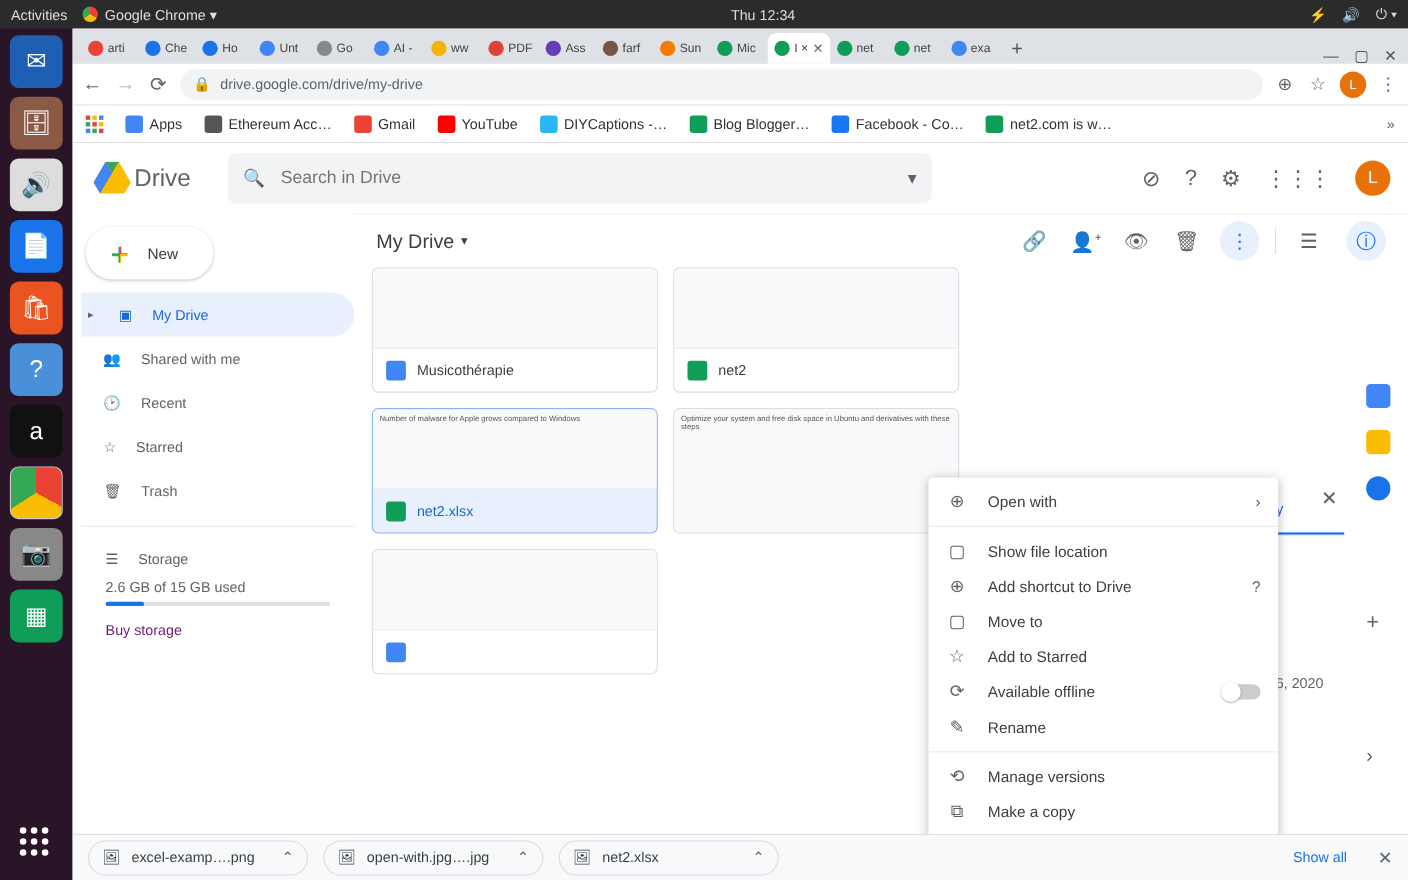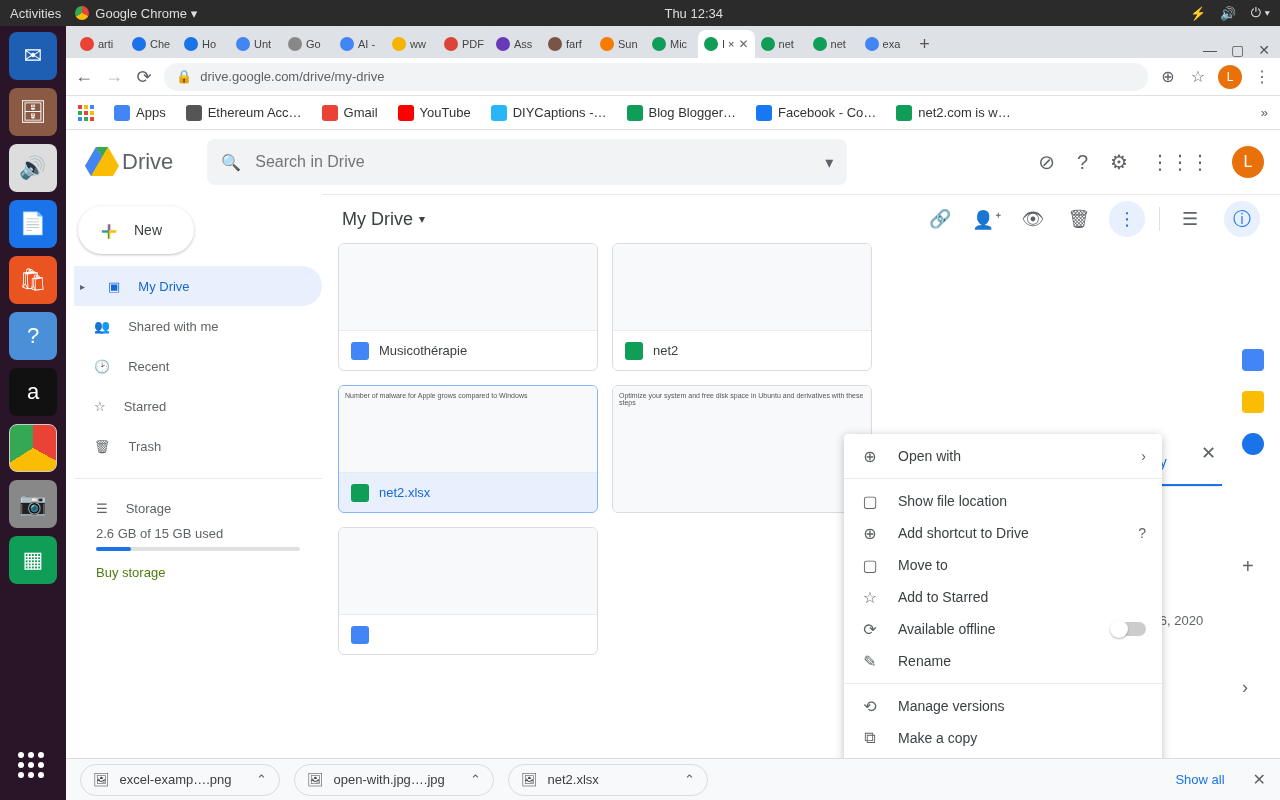--- a/index.html
+++ b/index.html
@@ -58,32 +58,32 @@
   
   .dside { width:256px; padding:8px 0 0 8px; display:flex;flex-direction:column;gap:2px;}
   .newbtn { width:116px;height:48px;border-radius:24px;background:#fff;box-shadow:0 1px 3px rgba(0,0,0,0.25);display:flex;align-items:center;gap:12px;padding:0 18px;color:#3c4043;font-size:14px;margin:4px 0 10px 4px;}
   .plus { font-size:26px; background: conic-gradient(#ea4335 0 25%,#fbbc04 0 50%,#34a853 0 75%,#4285f4 0);-webkit-background-clip:text;color:transparent;font-weight:bold;}
   .sideitem { height:40px;border-radius:0 20px 20px 0;display:flex;align-items:center;padding:0 20px;gap:18px;font-size:13px;color:#5f6368;}
   .sideitem.active{background:#e8f0fe;color:#1967d2;font-weight:500;}
   .sideitem .chev{width:10px;font-size:10px;color:#5f6368;margin-left:-14px;}
   .storage{padding:10px 22px;font-size:13px;color:#5f6368;}
   .storagebar{height:4px;background:#e0e0e0;border-radius:2px;margin:6px 0 14px;}
   .storagebar>div{height:100%;width:17%;background:#1a73e8;border-radius:2px;}
-  .buylink{color:#4d7c0f;font-size:13px;}
+  .buylink{color:#701a75;font-size:13px;}
 
   .dmain { flex:1; display:flex;flex-direction:column; border-top:1px solid #e8eaed;}
   .toolbar { height:48px;display:flex;align-items:center;padding:0 20px;gap:14px;}
   .crumb { font-size:18px;color:#3c4043;display:flex;align-items:center;gap:6px;}
   .toolbar .spacer{flex:1;}
   .ticon{color:#5f6368;font-size:18px;width:32px;text-align:center;}
   .ticon.more{width:36px;height:36px;border-radius:50%;background:#e8f0fe;color:#1a73e8;display:flex;align-items:center;justify-content:center;}
   .ticon.info{width:36px;height:36px;border-radius:50%;background:#e8f0fe;color:#1a73e8;display:flex;align-items:center;justify-content:center;margin-left:4px;}
 
   .filegrid { flex:1; padding:0 16px; display:grid; grid-template-columns: repeat(2, 260px); gap:14px; align-content:start; overflow:hidden;}
-  .filecard { height:128px; border:1px solid #dadce0;border-radius:6px;display:flex;flex-direction:column;overflow:hidden;}
+  .filecard { height:114px; border:1px solid #dadce0;border-radius:6px;display:flex;flex-direction:column;overflow:hidden;}
   .thumb{flex:1;background:#f8f9fa;font-size:7px;color:#555;padding:6px;overflow:hidden;}
   .fbar{height:40px;display:flex;align-items:center;padding:0 12px;gap:10px;font-size:13px;color:#3c4043;border-top:1px solid #e8eaed;}
   .fbar .ftype{width:18px;height:18px;border-radius:3px;}
   .filecard.sel{background:#e8f0fe;border-color:#8ab4f8;}
   .filecard.sel .fbar{color:#1967d2;font-weight:500;}
 
   
   .ctxmenu { position:absolute; left:778px; top:304px; width:318px; background:#fff; border-radius:4px; box-shadow:0 2px 10px rgba(0,0,0,0.25); padding:6px 0; z-index:50;}
   .ctxitem { height:32px;display:flex;align-items:center;padding:0 16px;gap:18px;font-size:14px;color:#3c4043;}
   .ctxitem .cicon{width:20px;text-align:center;color:#5f6368;font-size:16px;}

